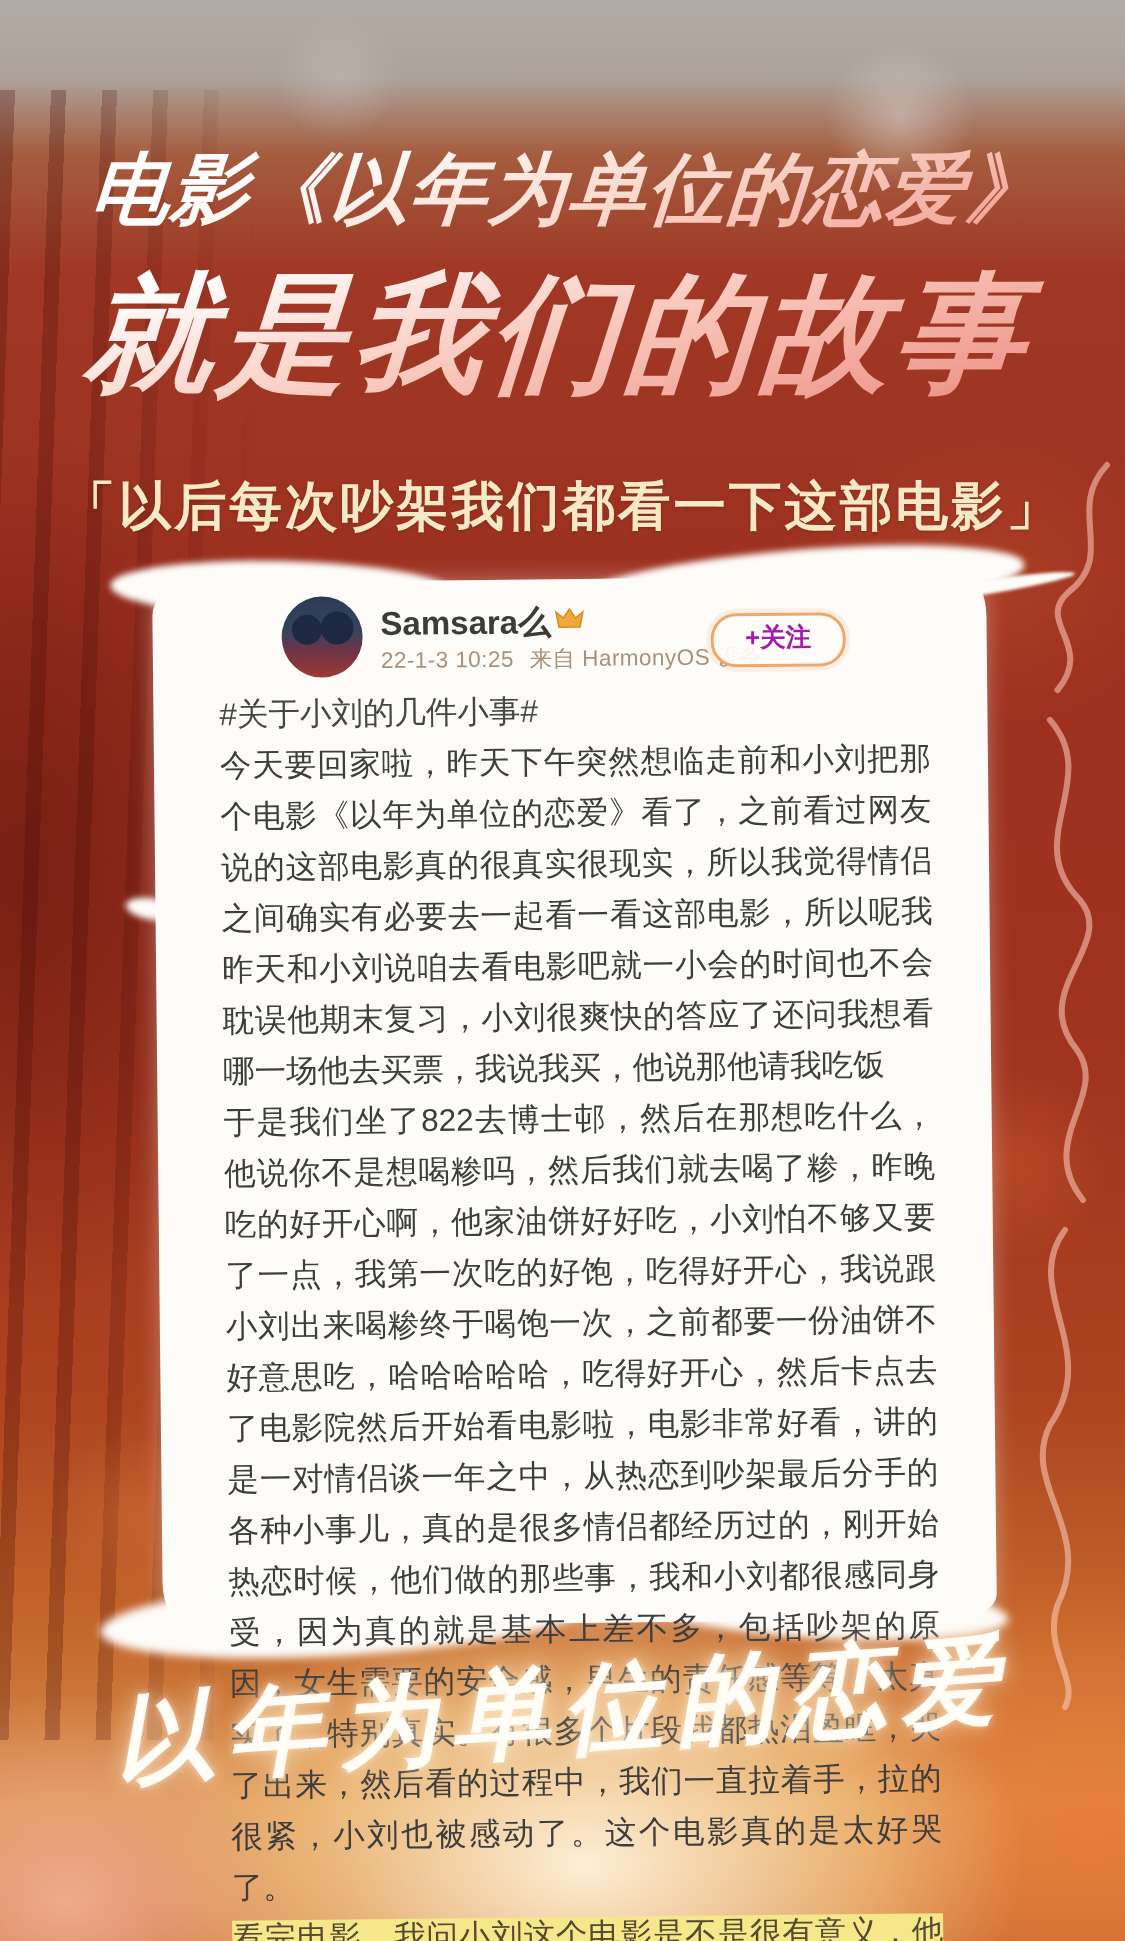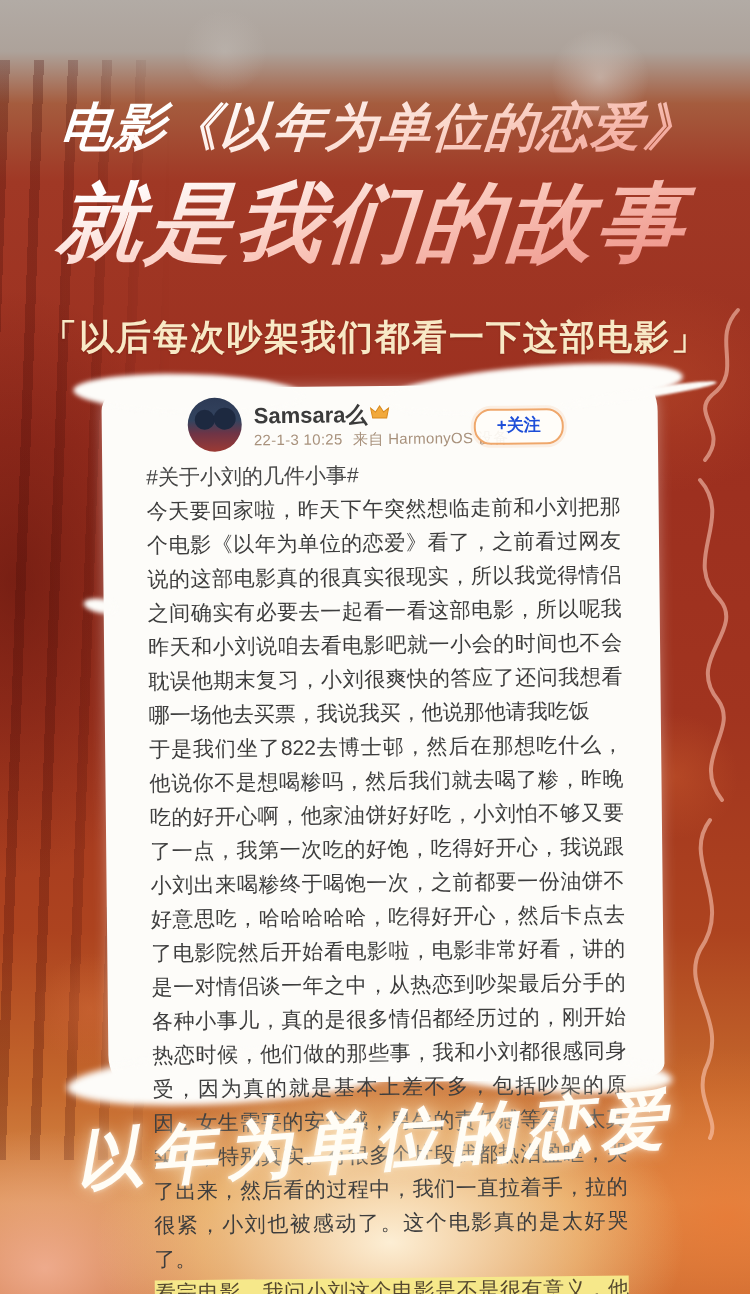--- a/index.html
+++ b/index.html
@@ -80,21 +80,21 @@
   .avatar .h2{width:22px;height:22px;right:6px;top:10px;}
   .uname{
     position:absolute;left:152px;top:14px;font-size:22px;font-weight:bold;color:#3b3b3b;
   }
   .badge{position:absolute;left:268px;top:18px;width:20px;height:16px;}
   .meta{position:absolute;left:152px;top:44px;font-size:15px;color:#a8917c;letter-spacing:.3px;}
   .meta span{margin-right:6px;}
   .follow{
     position:absolute;left:372px;top:24px;width:86px;height:32px;
     border:2px solid #efa76b;border-radius:17px;background:rgba(255,253,249,.92);
-    color:#1d4ed8;font-size:17px;font-weight:bold;text-align:center;line-height:30px;
+    color:#a21caf;font-size:17px;font-weight:bold;text-align:center;line-height:30px;
     box-shadow:0 0 0 3px rgba(239,167,107,.15);
   }
   
   .body{
     position:absolute;left:44px;top:72px;width:474px;
     font-size:21px;line-height:34px;color:#3d3d3d;text-align:justify;
   }
   .body p{margin:0;}
   .hashtag{color:#464646;}
   .hl{background:#f6e88a;color:#55492f;padding:1px 0;}

